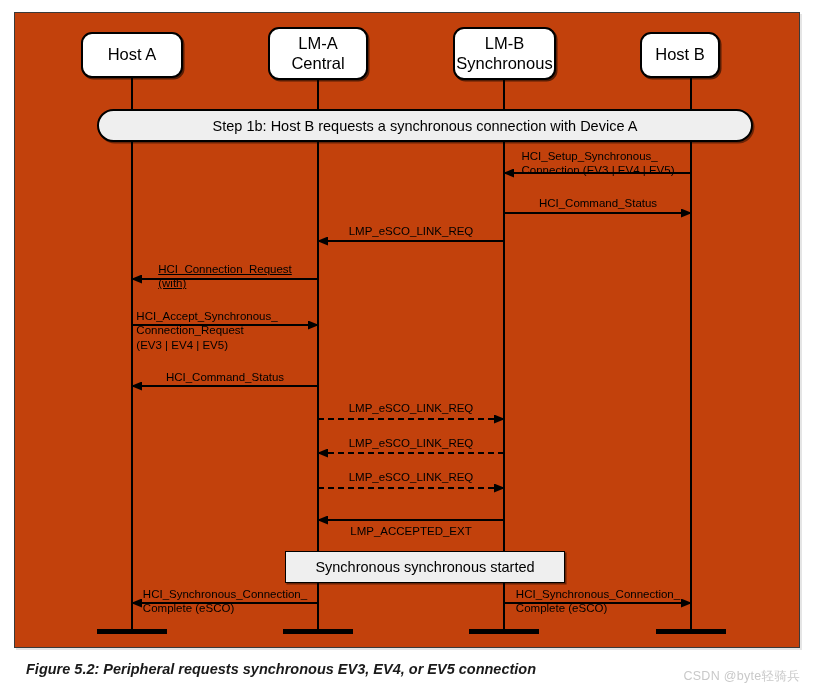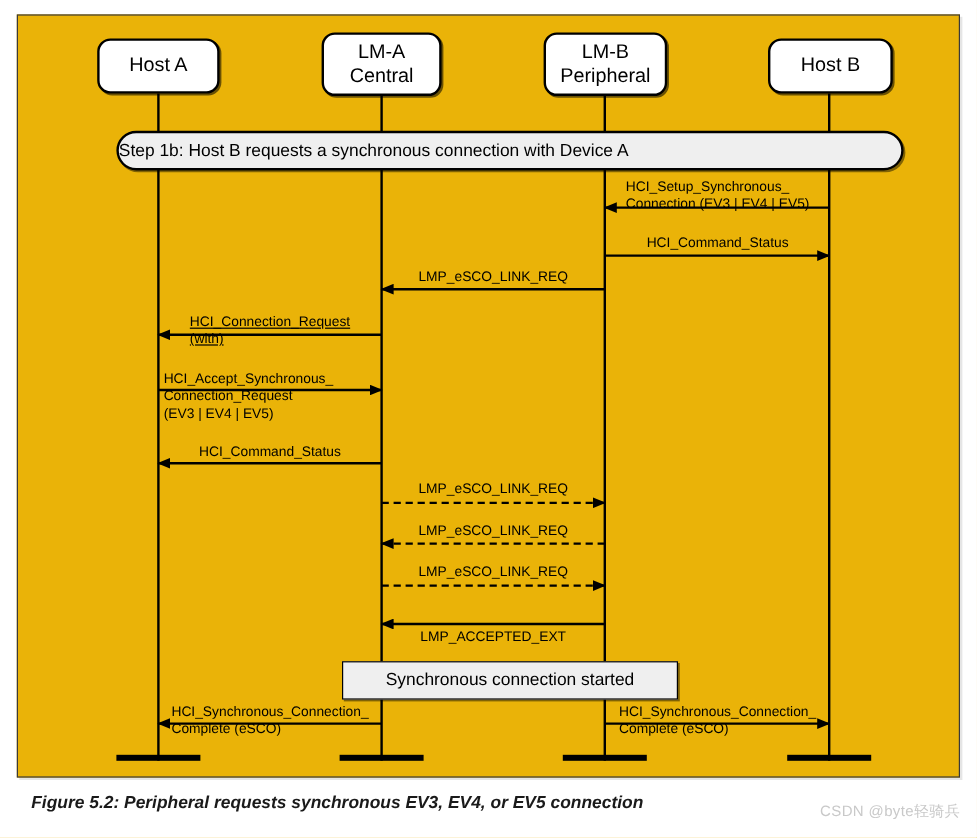--- a/index.html
+++ b/index.html
@@ -17,21 +17,21 @@
 
   
   #diagram-frame {
     position: absolute;
     left: 14px;
     top: 12px;
     width: 786px;
     height: 636px;
     border: 1px solid #3a3a3a;
     box-sizing: border-box;
-    background: #eab308;
+    background: #c2410c;
     box-shadow: 2px 2px 0 rgba(0,0,0,0.10);
   }
 
   
   #seq-svg {
     position: absolute;
     left: 0;
     top: 0;
   }
 
@@ -60,20 +60,21 @@
     left: 82px;
     top: 96px;
     width: 656px;
     height: 33px;
     border: 2px solid #000000;
     border-radius: 17px;
     background: #efefef;
     box-sizing: border-box;
     display: flex;
     align-items: center;
+    justify-content: center;
     font-size: 14.5px;
     color: #000000;
     box-shadow: 1.5px 1.5px 0 rgba(0,0,0,0.45);
   }
 
   
   #note-sync-started {
     position: absolute;
     left: 270px;
     top: 538px;
@@ -170,33 +171,33 @@
   <div id="lifeline-heads">
       <div class="lifeline-head" style="left: 66px; top: 19px; width: 102px; height: 46px;">
         <span>Host A</span>
       </div>
       <div class="lifeline-head" style="left: 253px; top: 14px; width: 100px; height: 53px;">
         <span>LM-A</span>
         <span>Central</span>
       </div>
       <div class="lifeline-head" style="left: 438px; top: 14px; width: 103px; height: 53px;">
         <span>LM-B</span>
-        <span>Peripheral</span>
-      </div>
-      <div class="lifeline-head" style="left: 625px; top: 19px; width: 104px; height: 46px;">
+        <span>Synchronous</span>
+      </div>
+      <div class="lifeline-head" style="left: 625px; top: 19px; width: 80px; height: 46px;">
         <span>Host B</span>
       </div>
     </div>
 
   <div id="step-banner">
     <span>Step 1b:  Host B requests a synchronous connection with Device A</span>
   </div>
 
   <div id="note-sync-started">
-    <span>Synchronous connection started</span>
+    <span>Synchronous synchronous started</span>
   </div>
 
   <div id="message-labels">
       <div class="msg-label" style="left: 583px; top: 136px;">
         <div>HCI_Setup_Synchronous_</div>
         <div>Connection (EV3 | EV4 | EV5)</div>
       </div>
       <div class="msg-label" style="left: 583px; top: 183px;">
         <div>HCI_Command_Status</div>
       </div>

